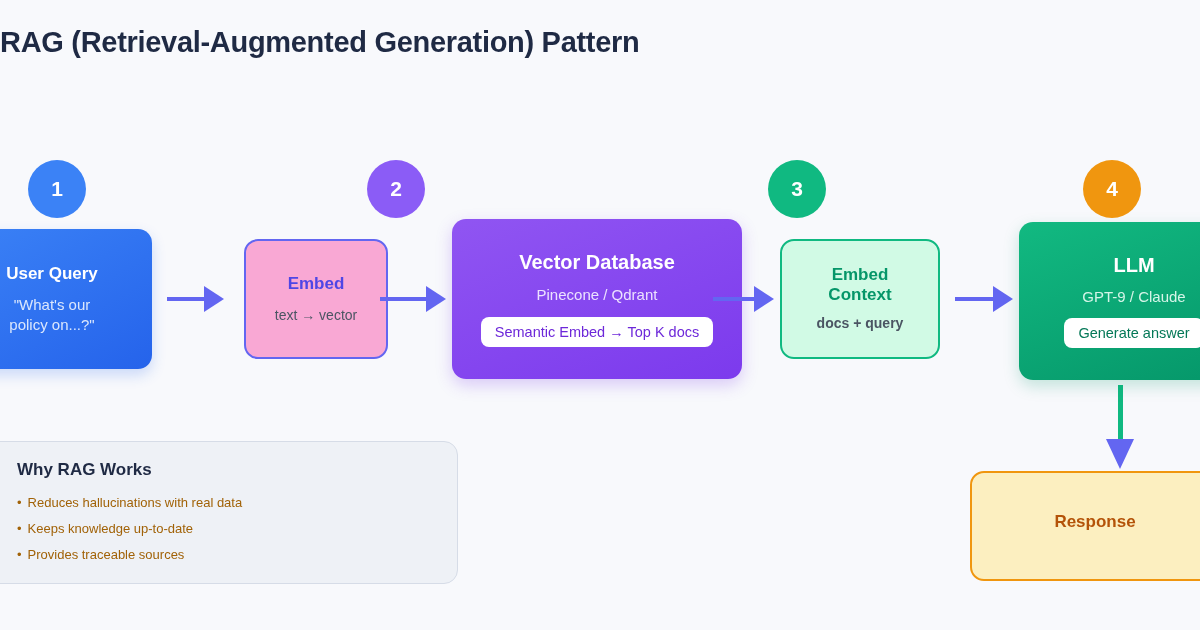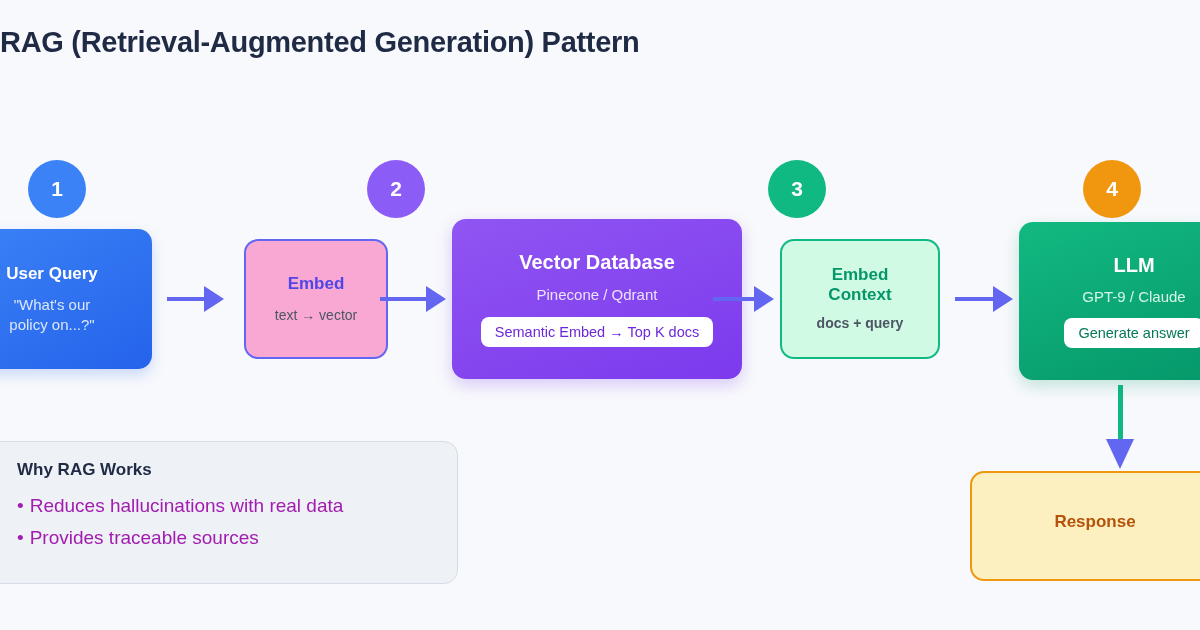--- a/index.html
+++ b/index.html
@@ -223,22 +223,22 @@
     color: #1f2a44;
     margin-bottom: 16px;
     padding-right: 34px;
   }
   .info-panel ul {
     margin: 0;
     padding: 0;
     list-style: none;
   }
   .info-panel li {
-    font-size: 19px;
-    color: #a21caf;
+    font-size: 13px;
+    color: #a16207;
     line-height: 1.0;
     margin-bottom: 13px;
     white-space: nowrap;
   }
   .info-panel li .dot { margin-right: 6px; }
 </style>
 </head>
 <body>
 
 <div class="title">RAG (Retrieval-Augmented Generation) Pattern</div>
@@ -318,16 +318,19 @@
   <div class="node-title">Response</div>
 </div>
 
 <div class="info-panel">
   <div class="panel-title">Why RAG Works</div>
   <ul>
     <li>
       <span class="dot">•</span><span>Reduces hallucinations with real data</span>
     </li>
     <li>
+      <span class="dot">•</span><span>Keeps knowledge up-to-date</span>
+    </li>
+    <li>
       <span class="dot">•</span><span>Provides traceable sources</span>
     </li>
   </ul>
 </div>
 
 </body></html>

